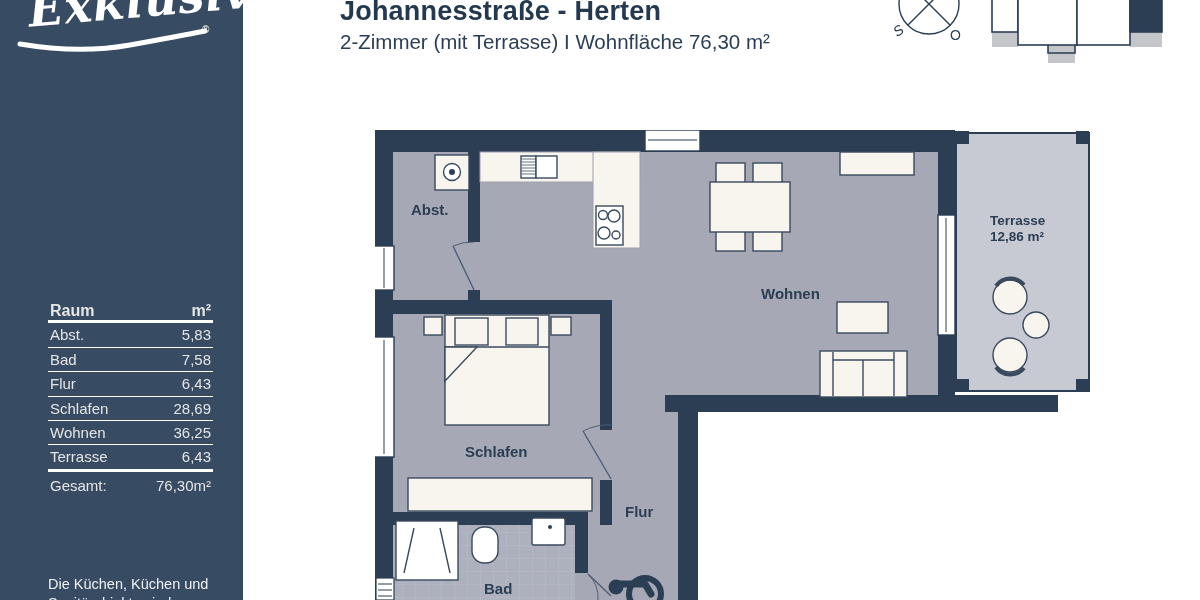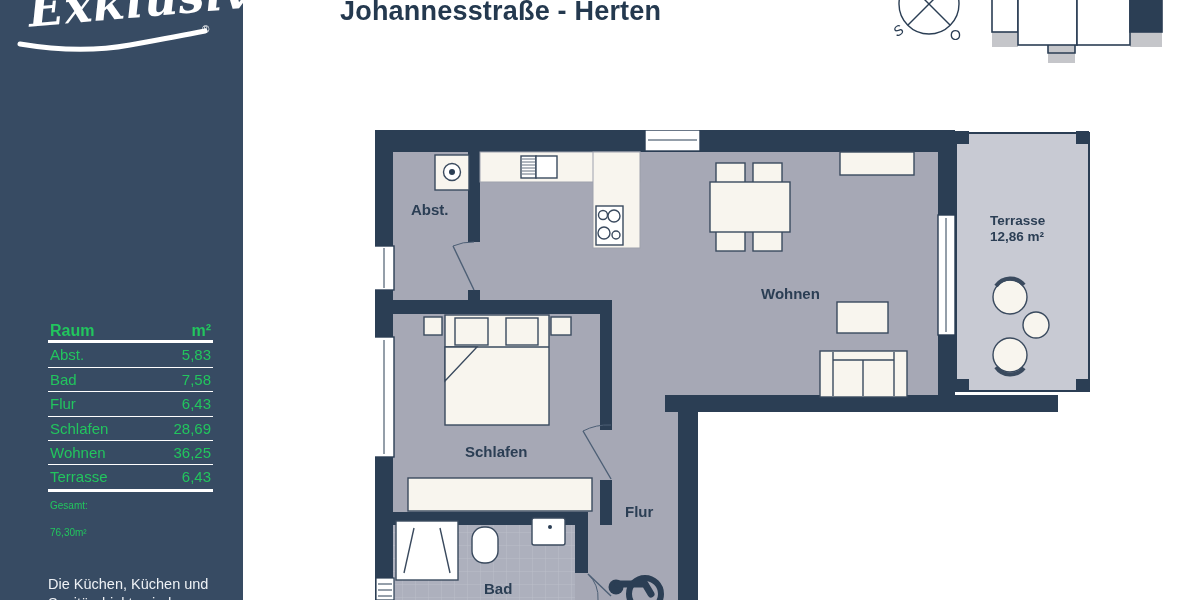--- a/index.html
+++ b/index.html
@@ -9,25 +9,25 @@
 
   
   .sidebar { position:absolute; left:0; top:0; width:243px; height:600px; background:#374b63; color:#fff; }
   .logo-wrap { position:absolute; left:0; top:0; width:243px; height:60px; overflow:hidden; }
   .logo-text { position:absolute; left:28px; top:-26px; font-family:"DejaVu Serif", serif;
                font-style:italic; font-weight:bold; font-size:46px; color:#fff;
                transform:rotate(-5deg); letter-spacing:1px; white-space:nowrap; }
   .logo-swoosh { position:absolute; left:0; top:0; }
   .logo-reg { position:absolute; left:202px; top:24px; font-size:10px; color:#fff; }
 
-  .room-table { position:absolute; left:48px; top:319px; width:165px; color:#22c55e; }
+  .room-table { position:absolute; left:48px; top:299px; width:165px; color:#e5e5e5; }
   .rt-row { display:flex; justify-content:space-between; align-items:baseline;
             height:24.4px; font-size:15px; border-bottom:1px solid #fff; padding:0 2px; line-height:23px;}
   .rt-head { font-weight:bold; font-size:16px; border-bottom:3px solid #fff; }
-  .rt-total { border-bottom:none; border-top:2px solid #fff; font-size:10px; height:28px; line-height:27px;flex-direction:column;}
+  .rt-total { border-bottom:none; border-top:2px solid #fff; font-size:15px; height:28px; line-height:27px;}
   .rt-val { text-align:left; }
 
   .disclaimer { position:absolute; left:48px; top:575px; width:190px; font-size:14.5px;
                 color:#eef1f5; line-height:19px; }
 
   
   .title { position:absolute; left:340px; top:-4px; font-size:27px; font-weight:bold;
            color:#24394f; letter-spacing:0.2px; }
   .subtitle { position:absolute; left:340px; top:30px; font-size:20.5px; color:#2b3e54; }
 
@@ -82,20 +82,21 @@
       </div>
     </div>
 
     <div class="disclaimer">
       <div>Die Küchen, Küchen und</div>
       <div>Sanitärobjekte sind</div>
     </div>
   </div>
 
   <div class="title">Johannesstraße - Herten</div>
+  <div class="subtitle">2-Zimmer (mit Terrasse) I Wohnfläche 76,30 m²</div>
 
   <svg style="position:absolute;left:860px;top:0" width="130" height="55" viewBox="860 0 130 55">
     <circle cx="929" cy="4" r="30" fill="none" stroke="#2b3e54" stroke-width="1.4"></circle>
     <line x1="908" y1="-17" x2="950" y2="25" stroke="#2b3e54" stroke-width="1.4"></line>
     <line x1="950" y1="-17" x2="908" y2="25" stroke="#2b3e54" stroke-width="1.4"></line>
     <text x="893" y="36" font-size="14" font-style="italic" fill="#2b3e54" transform="rotate(-35 897 30)">S</text>
     <text x="950" y="40" font-size="14" fill="#2b3e54">O</text>
   </svg>
 
   <svg style="position:absolute;left:985px;top:0" width="185" height="70" viewBox="985 0 185 70">

